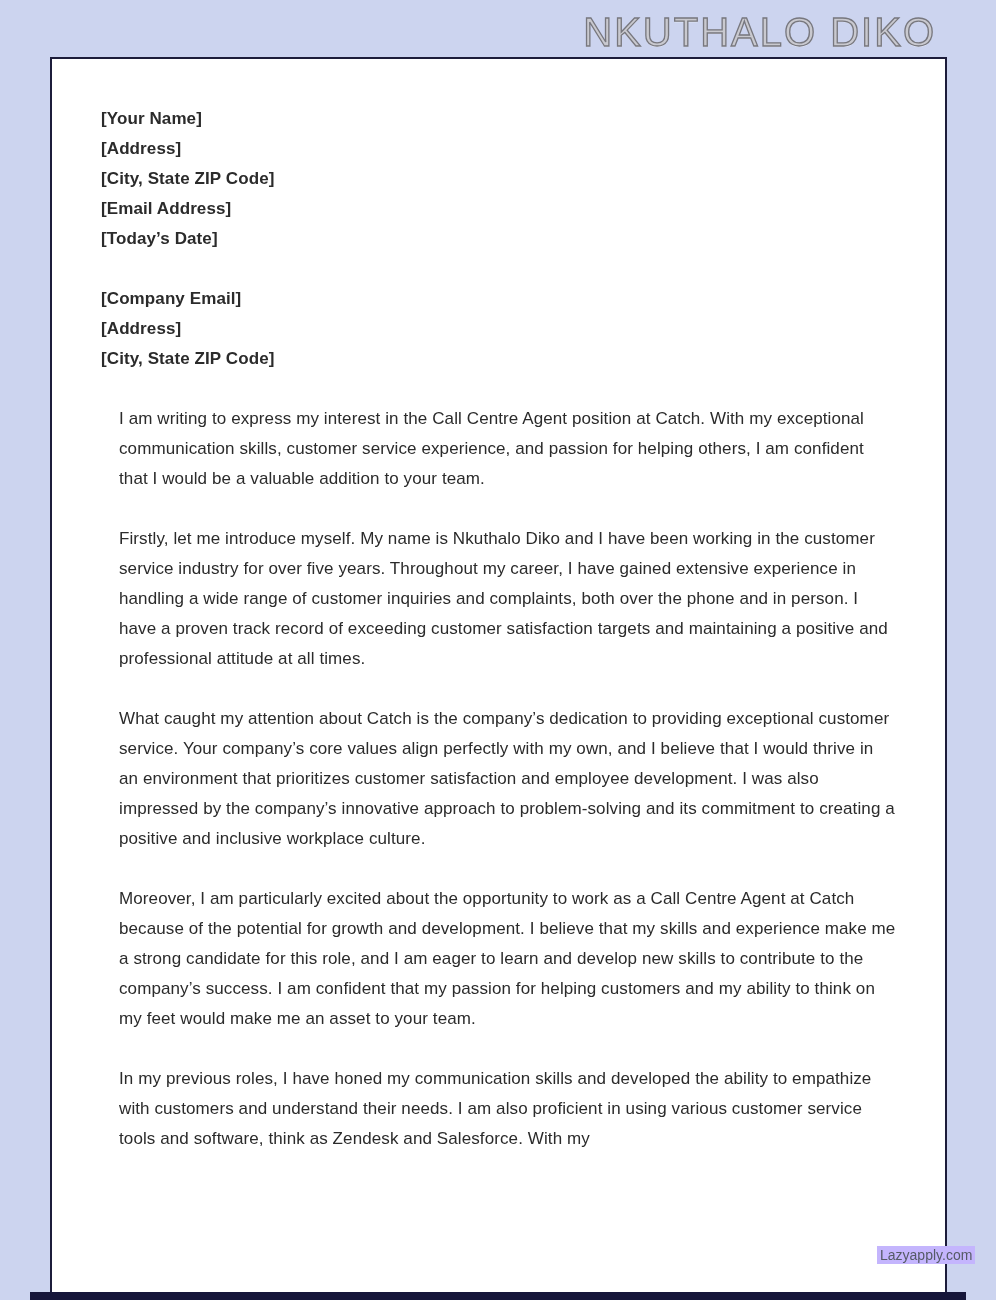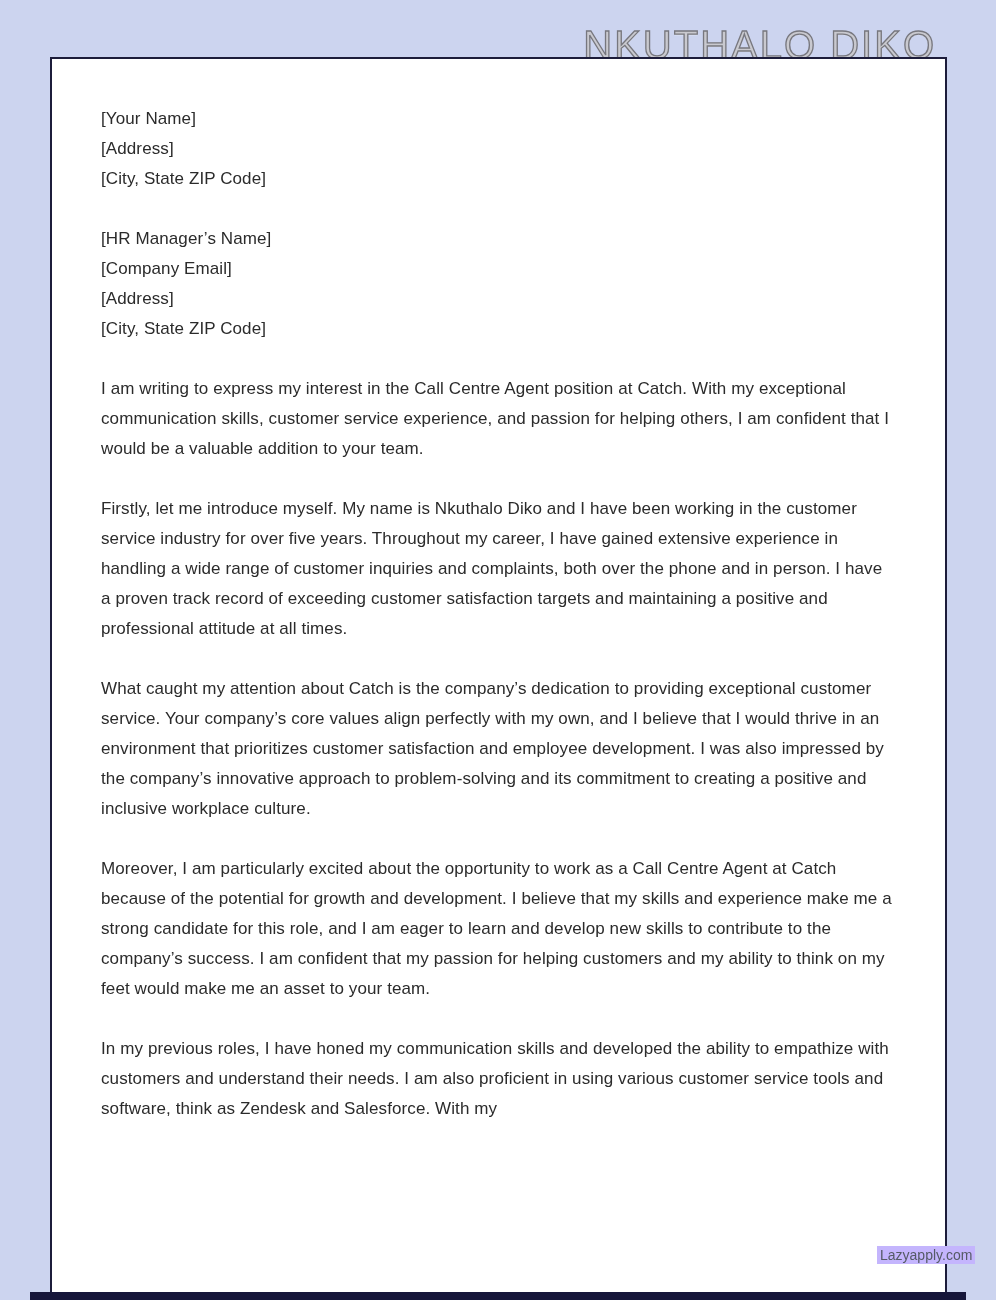--- a/index.html
+++ b/index.html
@@ -9,21 +9,21 @@
     overflow: hidden;
     font-family: "Liberation Sans", sans-serif;
   }
   body {
     position: relative;
     background: #ccd4ef;
   }
   
   .brand {
     position: absolute;
-    top: 23px;
+    top: 10px;
     right: 60px;
     font-size: 40px;
     font-weight: 400;
     letter-spacing: 2px;
     color: #c9c9cf;
     -webkit-text-stroke: 1.3px #77777e;
     text-shadow: 0 1px 0 rgba(255,255,255,0.6);
     font-family: "Liberation Sans", sans-serif;
     white-space: nowrap;
   }
@@ -37,23 +37,23 @@
     background: #ffffff;
     border: 2px solid #1c1c3a;
     padding: 45px 49px 40px 49px;
   }
   .page p {
     font-size: 17px;
     line-height: 30px;
     color: #2b2b2b;
     letter-spacing: 0.1px;
   }
-  .addr-block { margin-bottom: 30px; }
+  .addr-block { margin-bottom: 30px; font-weight: bold; }
   .salutation { margin-bottom: 30px; }
-  .para { margin-bottom: 30px; }
+  .para { margin-bottom: 30px; margin-left: 18px; }
   
   .watermark {
     position: absolute;
     left: 877px;
     top: 1246px;
     font-size: 14px;
     color: #555a66;
     background: #c4b5fd;
     padding: 1px 3px;
     white-space: nowrap;
@@ -74,24 +74,25 @@
 <div class="canvas">
 
   <div class="brand">NKUTHALO DIKO</div>
 
   <div class="page">
 
     <div class="addr-block">
       <p>[Your Name]</p>
       <p>[Address]</p>
       <p>[City, State ZIP Code]</p>
+      <p>[Email Address]</p>
+      <p>[Today’s Date]</p>
     </div>
 
     <div class="addr-block">
-      <p>[HR Manager’s Name]</p>
       <p>[Company Email]</p>
       <p>[Address]</p>
       <p>[City, State ZIP Code]</p>
     </div>
 
 
     <p class="para">I am writing to express my interest in the Call Centre Agent position at Catch. With my exceptional communication skills, customer service experience, and passion for helping others, I am confident that I would be a valuable addition to your team.</p>
     <p class="para">Firstly, let me introduce myself. My name is Nkuthalo Diko and I have been working in the customer service industry for over five years. Throughout my career, I have gained extensive experience in handling a wide range of customer inquiries and complaints, both over the phone and in person. I have a proven track record of exceeding customer satisfaction targets and maintaining a positive and professional attitude at all times.</p>
     <p class="para">What caught my attention about Catch is the company’s dedication to providing exceptional customer service. Your company’s core values align perfectly with my own, and I believe that I would thrive in an environment that prioritizes customer satisfaction and employee development. I was also impressed by the company’s innovative approach to problem-solving and its commitment to creating a positive and inclusive workplace culture.</p>
     <p class="para">Moreover, I am particularly excited about the opportunity to work as a Call Centre Agent at Catch because of the potential for growth and development. I believe that my skills and experience make me a strong candidate for this role, and I am eager to learn and develop new skills to contribute to the company’s success. I am confident that my passion for helping customers and my ability to think on my feet would make me an asset to your team.</p>

